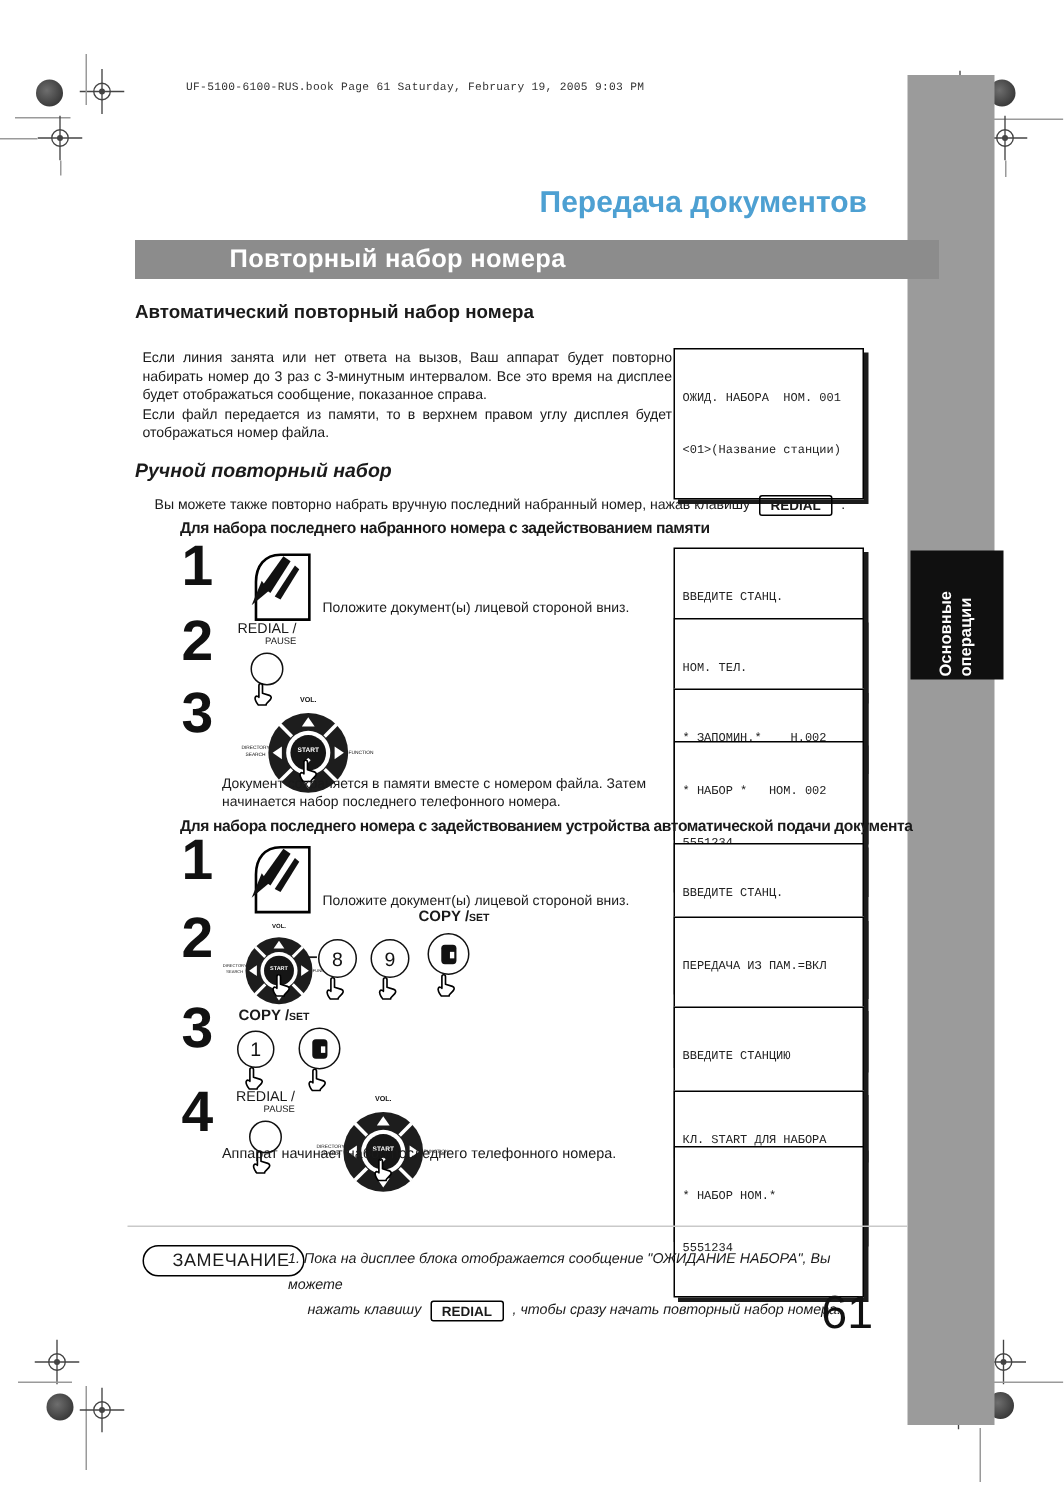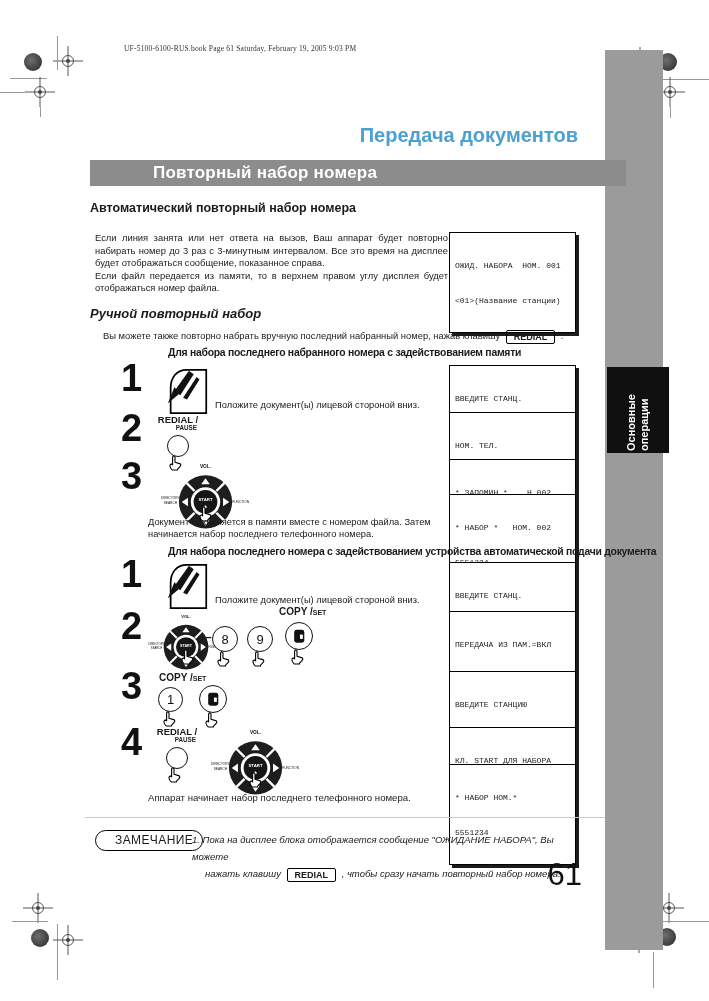--- a/index.html
+++ b/index.html
@@ -6,54 +6,54 @@
   .page{position:relative;width:709px;height:1001px;background:#fff;overflow:hidden;
         font-family:"Liberation Sans",sans-serif;color:#1a1a1a;}
   .abs{position:absolute;}
 
   
   .cross{position:absolute;width:30px;height:30px;}
   .dot{position:absolute;width:18px;height:18px;border-radius:50%;
        background:radial-gradient(circle at 40% 40%, #6e6e6e, #383838 75%);}
   .pl{position:absolute;background:#9a9a9a;}
 
-  .print-header{position:absolute;left:80px;top:44px;font-family:Liberation Serif, serif;
+  .print-header{position:absolute;left:80px;top:55px;font-family:Liberation Mono, monospace;
                 font-size:7.5px;color:#333;letter-spacing:0.2px;padding-left:44px;}
 
   .chapter-title{position:absolute;left:250px;top:124px;width:328px;text-align:right;
                  font-size:20px;font-weight:bold;color:var(--accent_blue,#4da0d2);}
   .section-bar{position:absolute;left:90px;top:160px;width:488px;height:26px;
                background:var(--bar_gray,#8c8c8c);padding-left:48px;}
   .section-bar span{display:block;padding-left:15px;line-height:25px;color:#fff;
                     font-size:17px;font-weight:bold;letter-spacing:0.2px;}
 
   .h1b{position:absolute;font-weight:bold;font-size:12.5px;}
   .h2b{position:absolute;font-weight:bold;font-size:13px;font-style:italic;}
-  .h3b{position:absolute;font-weight:bold;font-size:10.4px;letter-spacing:-0.25px;margin-left:48px;}
+  .h3b{position:absolute;font-weight:bold;font-size:10.4px;letter-spacing:-0.25px;}
 
   .para{position:absolute;left:95px;top:232px;width:353px;font-size:9.4px;
         line-height:12.6px;text-align:justify;}
   .para p{margin:0;}
 
   .bodytext{position:absolute;font-size:9.4px;line-height:12.6px;}
   .caption{position:absolute;font-size:9.3px;line-height:12.4px;}
 
   .keybox{display:inline-block;border:1px solid #000;border-radius:2px;padding:0 7px;
           font-size:9px;font-weight:bold;line-height:12px;vertical-align:-1px;margin:0 3px;}
 
   .stepnum{position:absolute;left:121px;font-weight:bold;font-size:38px;line-height:1;
            letter-spacing:-2px;color:#111;}
 
   .lcd{position:absolute;left:449px;width:127px;box-sizing:border-box;background:#fff;
        border:1.2px solid #000;box-shadow:3px 3px 0 var(--lcd_shadow,#1c1c1c);
        padding:4px 5px 3px 5px;font-family:"Liberation Mono","DejaVu Sans Mono",monospace;
        font-size:8px;line-height:11.5px;white-space:pre;color:#222;}
 
   .kwidget{position:absolute;display:flex;flex-direction:column;align-items:center;width:52px;}
-  .klabel{font-size:9.5px;font-weight:bold;line-height:9px;text-align:left;}
+  .klabel{font-size:9.5px;font-weight:normal;line-height:9px;text-align:right;}
   .klabel .sub{display:block;font-size:6.3px;margin-left:18px;line-height:8px;}
   .key{background:#fff;border:1.6px solid #111;border-radius:50%;box-sizing:border-box;
        display:flex;align-items:center;justify-content:center;font-size:13px;color:#111;}
   .kw{position:absolute;display:flex;flex-direction:column;align-items:center;}
   .hand{width:14px;height:17px;}
   .copyset{position:absolute;font-size:10px;font-weight:bold;}
   .copyset .sub{font-size:7px;}
   .dash{position:absolute;font-size:12px;font-weight:bold;}
 
   .dial{position:absolute;}
@@ -350,21 +350,21 @@
       <use href="#hand-sym"></use>
     </svg>
   <div class="lcd" style="top:727px">
     <div>КЛ. START ДЛЯ НАБОРА</div>
     <div>5551234</div>
   </div>
   <div class="lcd" style="top:764px">
     <div>* НАБОР НОМ.*</div>
     <div>5551234</div>
   </div>
-  <div class="caption" style="left:148px;top:792px;width:330px;font-size:9.6px">Аппарат начинает набор последнего телефонного номера.</div>
+  <div class="caption" style="left:148px;top:764px;width:330px;font-size:9.6px">Аппарат начинает набор последнего телефонного номера.</div>
 
   <div class="divider"></div>
   <div class="note-pill">ЗАМЕЧАНИЕ</div>
   <div class="note-text">
     <div>1. Пока на дисплее блока отображается сообщение "ОЖИДАНИЕ НАБОРА", Вы можете</div>
     <div class="ind">
       <span>нажать клавишу</span>
       <span class="keybox" style="font-style:normal">REDIAL</span>
       <span>, чтобы сразу начать повторный набор номера.</span>
     </div>

